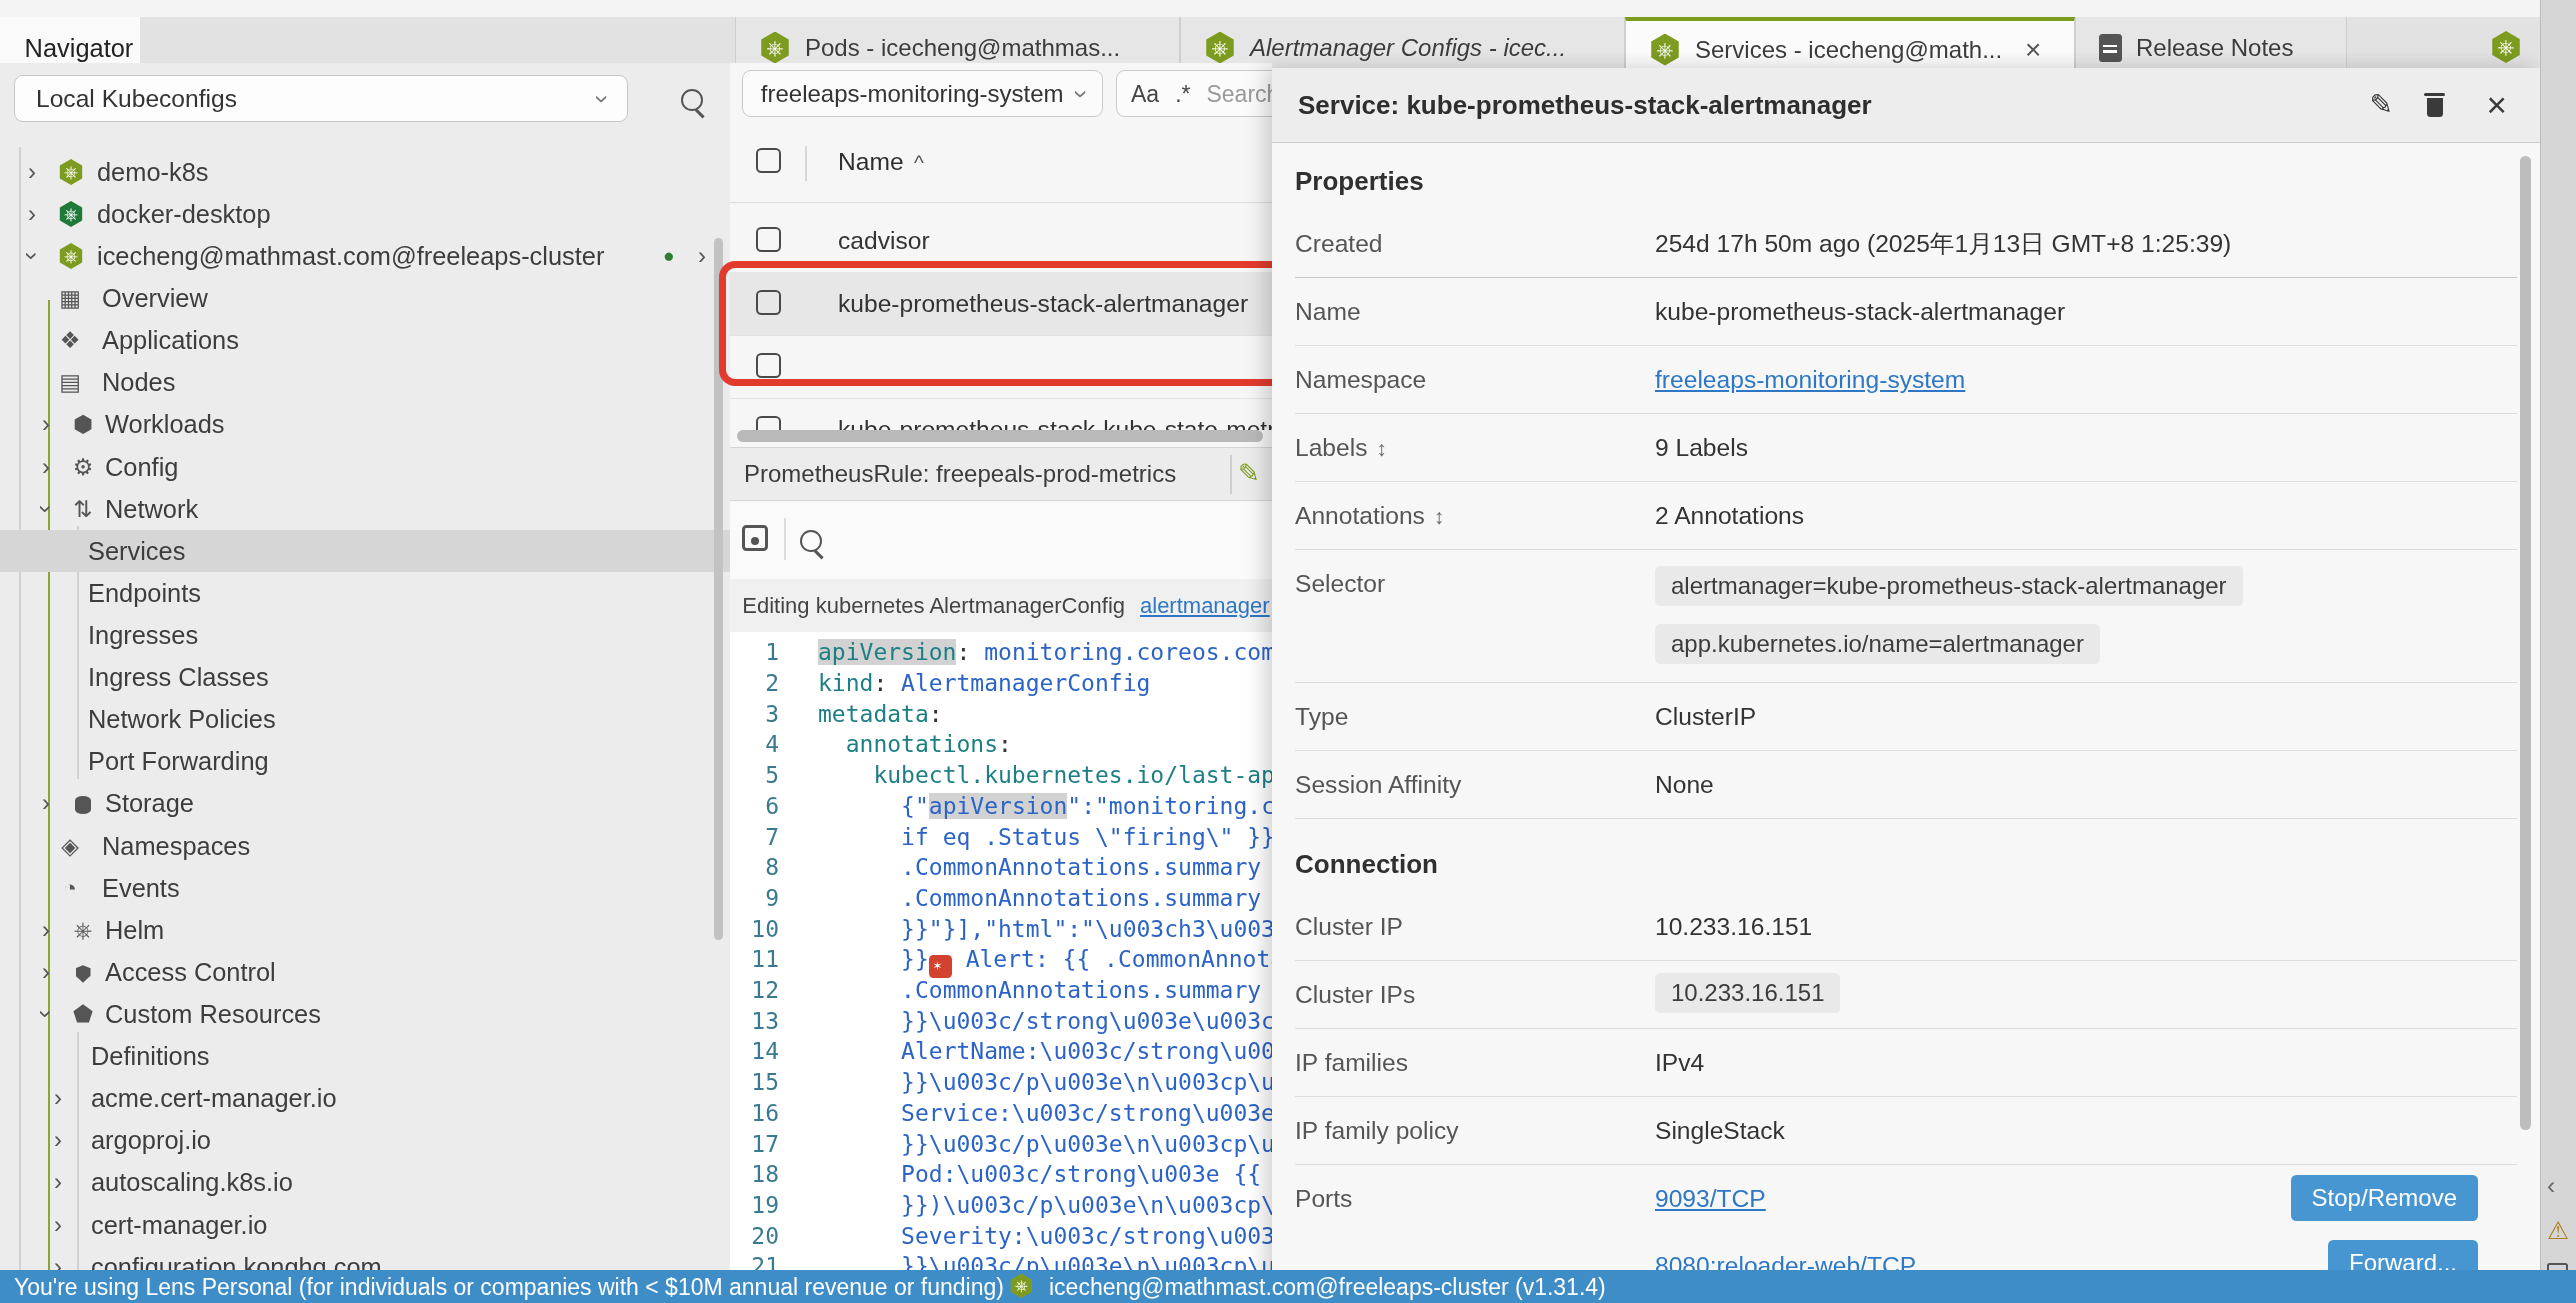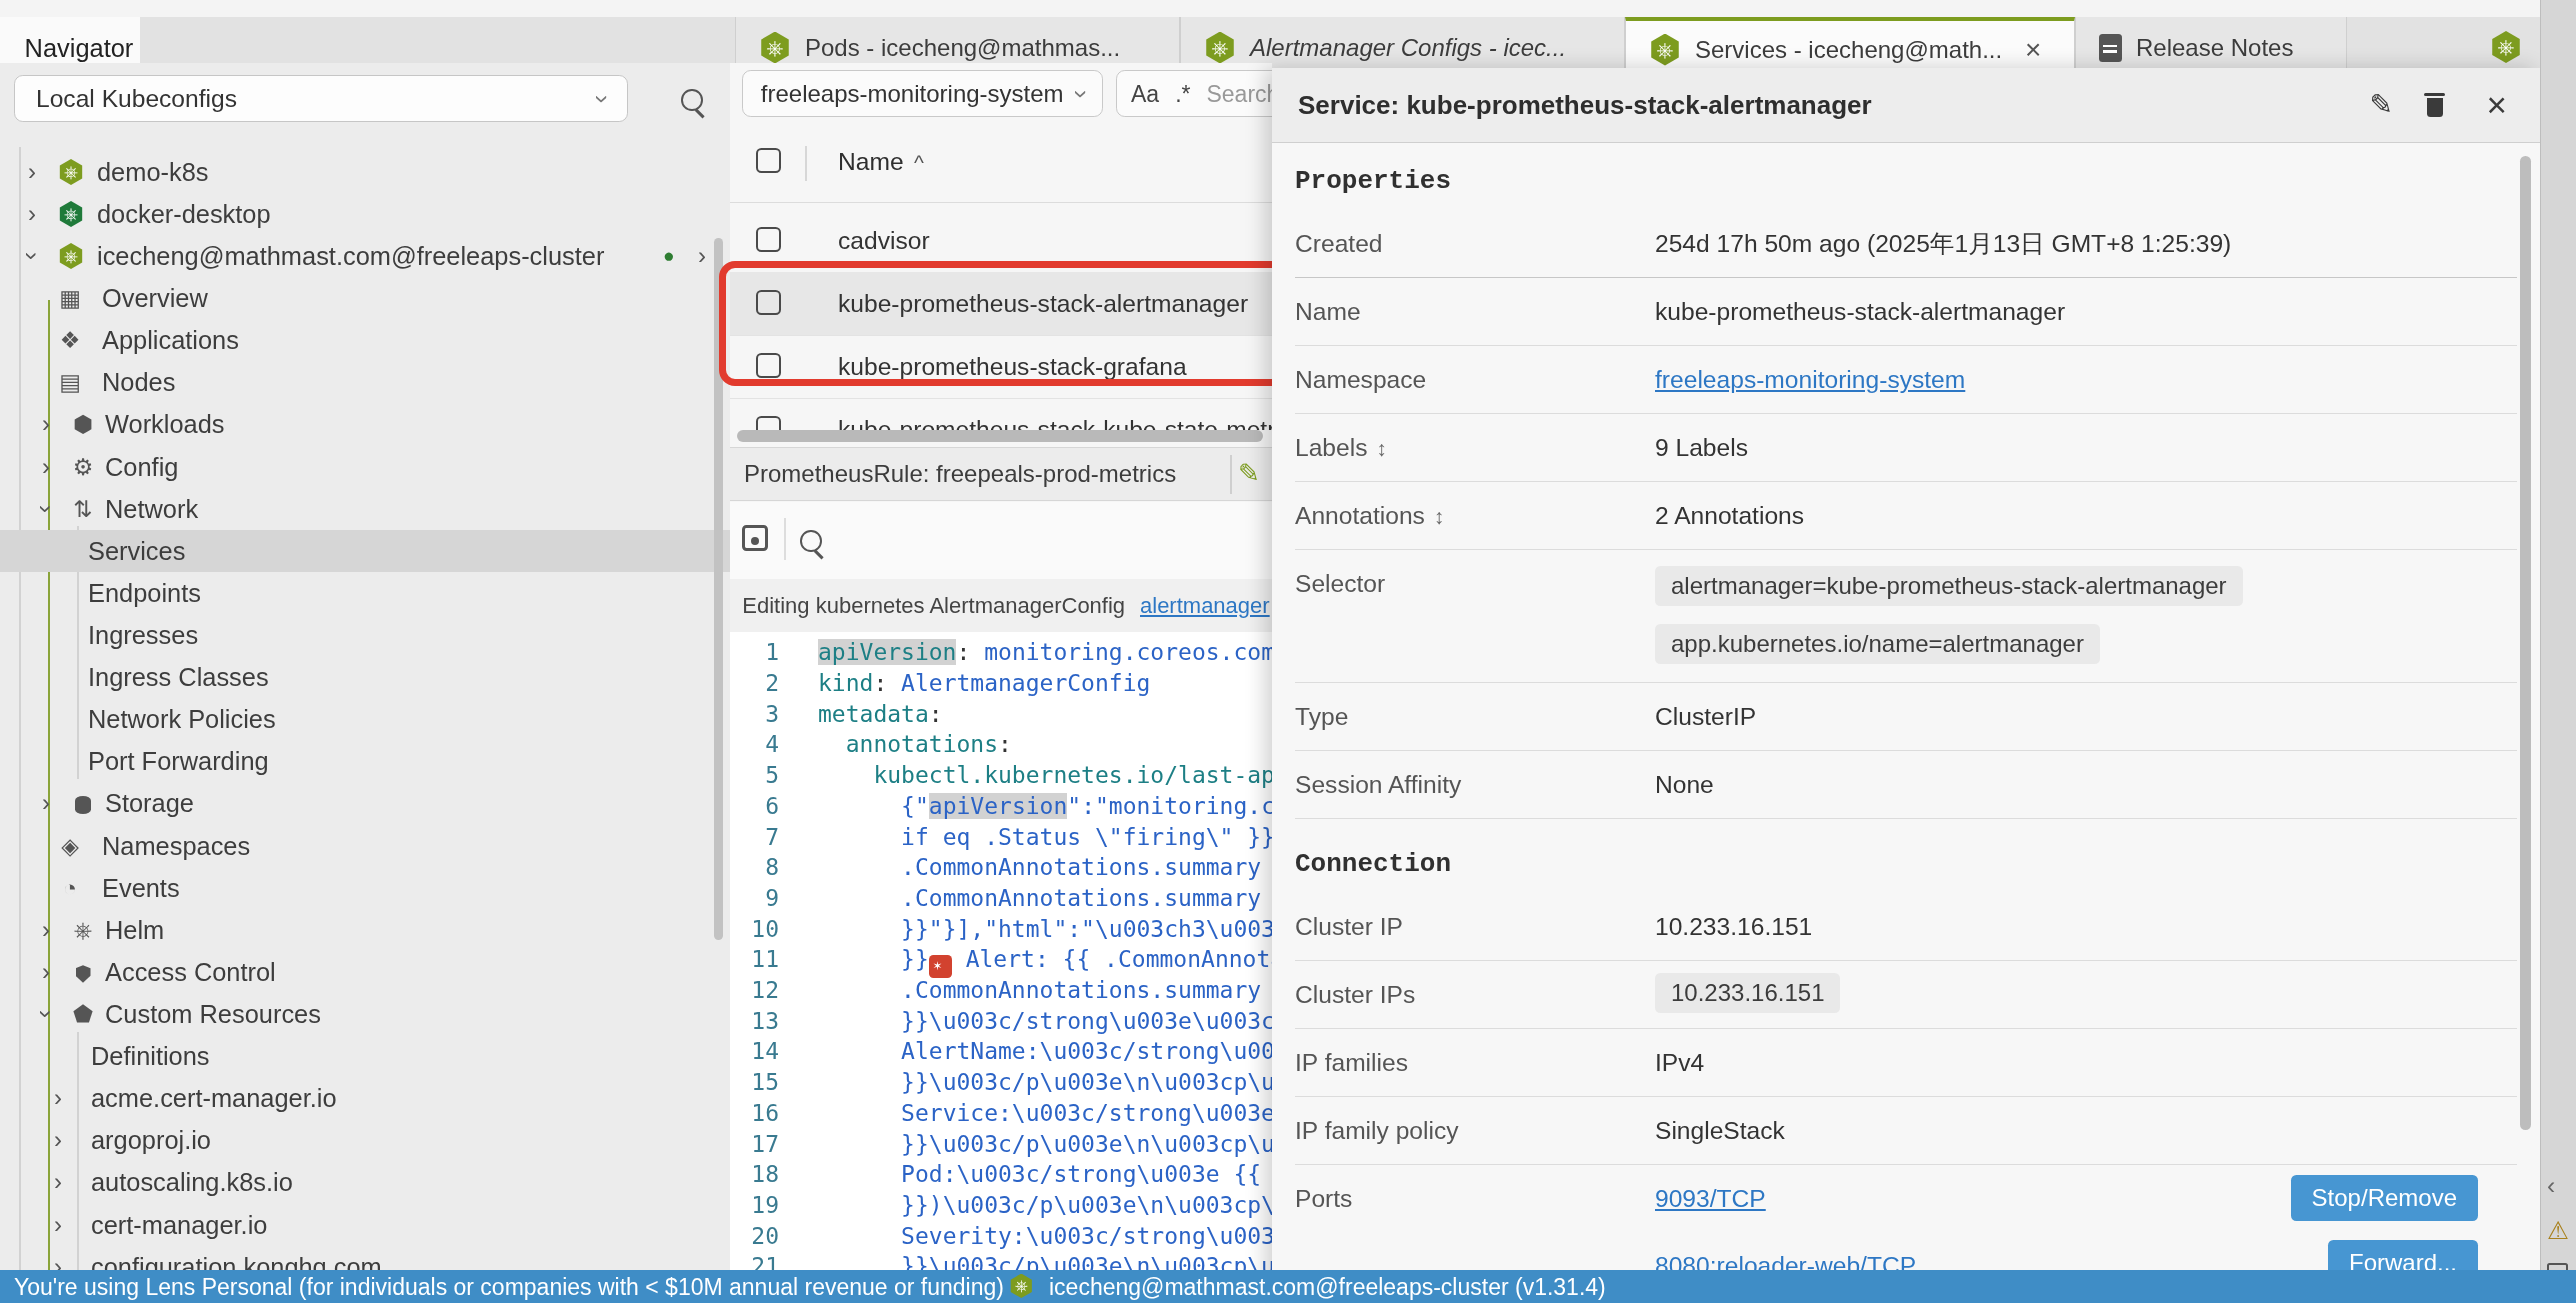--- a/index.html
+++ b/index.html
@@ -83,21 +83,21 @@
   
   .panel{left:1272px;top:68px;width:1268px;height:1235px;background:#f7f7f7;z-index:30;
          box-shadow:-7px 0 19.3px rgba(0,0,0,.18);}
   .phead{left:0;top:0;width:1268px;height:74px;background:#ededed;border-bottom:1.8px solid #cfcfcf;}
   .ptitle{position:absolute;left:26px;top:0;line-height:74px;font-size:26px;font-weight:bold;color:#2e2e2e;white-space:nowrap;}
   .pico{position:absolute;top:0;height:74px;line-height:74px;font-size:28px;color:#3a3a3a;}
   .icon-trash{position:absolute;top:24.6px;width:21px;height:24.6px;}
   .icon-trash .lid{position:absolute;left:0;top:0;width:21px;height:3.5px;background:#3a3a3a;border-radius:1.8px;}
   .icon-trash .can{position:absolute;left:2.6px;top:5.3px;width:16px;height:19.3px;background:#3a3a3a;border-radius:0 0 3.5px 3.5px;}
   .pbody{left:0;top:75px;width:1268px;height:1160px;overflow:hidden;}
-  .psec{margin:23px 0 8.8px 23px;font-size:26px;font-weight:bold;color:#303030;height:35px;font-family:Liberation Mono, monospace;}
+  .psec{margin:23px 0 8.8px 23px;font-size:26px;font-weight:bold;color:#303030;height:35px;}
   .prow{position:relative;margin:0 23px 0 23px;min-height:67px;border-bottom:1.8px solid #dcdcdc;}
   .prow.dark{border-bottom:1.8px solid #c7c7c7;}
   .plab{position:absolute;left:0;top:0;line-height:67px;font-size:24.6px;color:#555;white-space:nowrap;}
   .pval{position:absolute;left:360px;top:0;line-height:67px;font-size:24.6px;color:#333;white-space:nowrap;}
   .pval a,.plink{color:#2d77c4;text-decoration:underline;}
   .badge{display:inline-block;background:#e9e9e9;border-radius:5.3px;padding:5.3px 16px;font-size:24px;color:#3c3c3c;line-height:30px;}
   .sorticon{font-size:21px;color:#666;margin-left:8.8px;}
   .btn{position:absolute;right:39px;background:#4796d2;color:#fff;font-size:24px;border-radius:5.3px;
        padding:0 21px;height:46px;line-height:46px;}
   .pscroll{left:1248px;width:10.5px;background:#bdbdbd;border-radius:5.3px;z-index:35;}
@@ -294,21 +294,20 @@
       <span class="lhname">
         <span>Name</span><span class="caret">^</span>
       </span>
     </div>
     <div class="r lrow selrow" style="top:209px">
       <span class="cbx" style="left:26px;top:18.4px"></span>
       <span class="rlab">kube-prometheus-stack-alertmanager</span>
     </div>
     <div class="r lrow" style="top:272px">
       <span class="cbx" style="left:26px;top:18.4px"></span>
-      <span class="rlab">kube-prometheus-stack-grafana</span>
     </div>
     <div class="r lrow" style="top:335px;height:32px;border-bottom:none;overflow:hidden">
       <span class="cbx" style="left:26px;top:18.4px"></span>
       <span class="rlab">kube-prometheus-stack-kube-state-metrics</span>
     </div>
     <div class="r hscroll"></div>
 
     <div class="r rulehead">
       <span>PrometheusRule: freepeals-prod-metrics</span>
       <span class="vdiv"></span>

